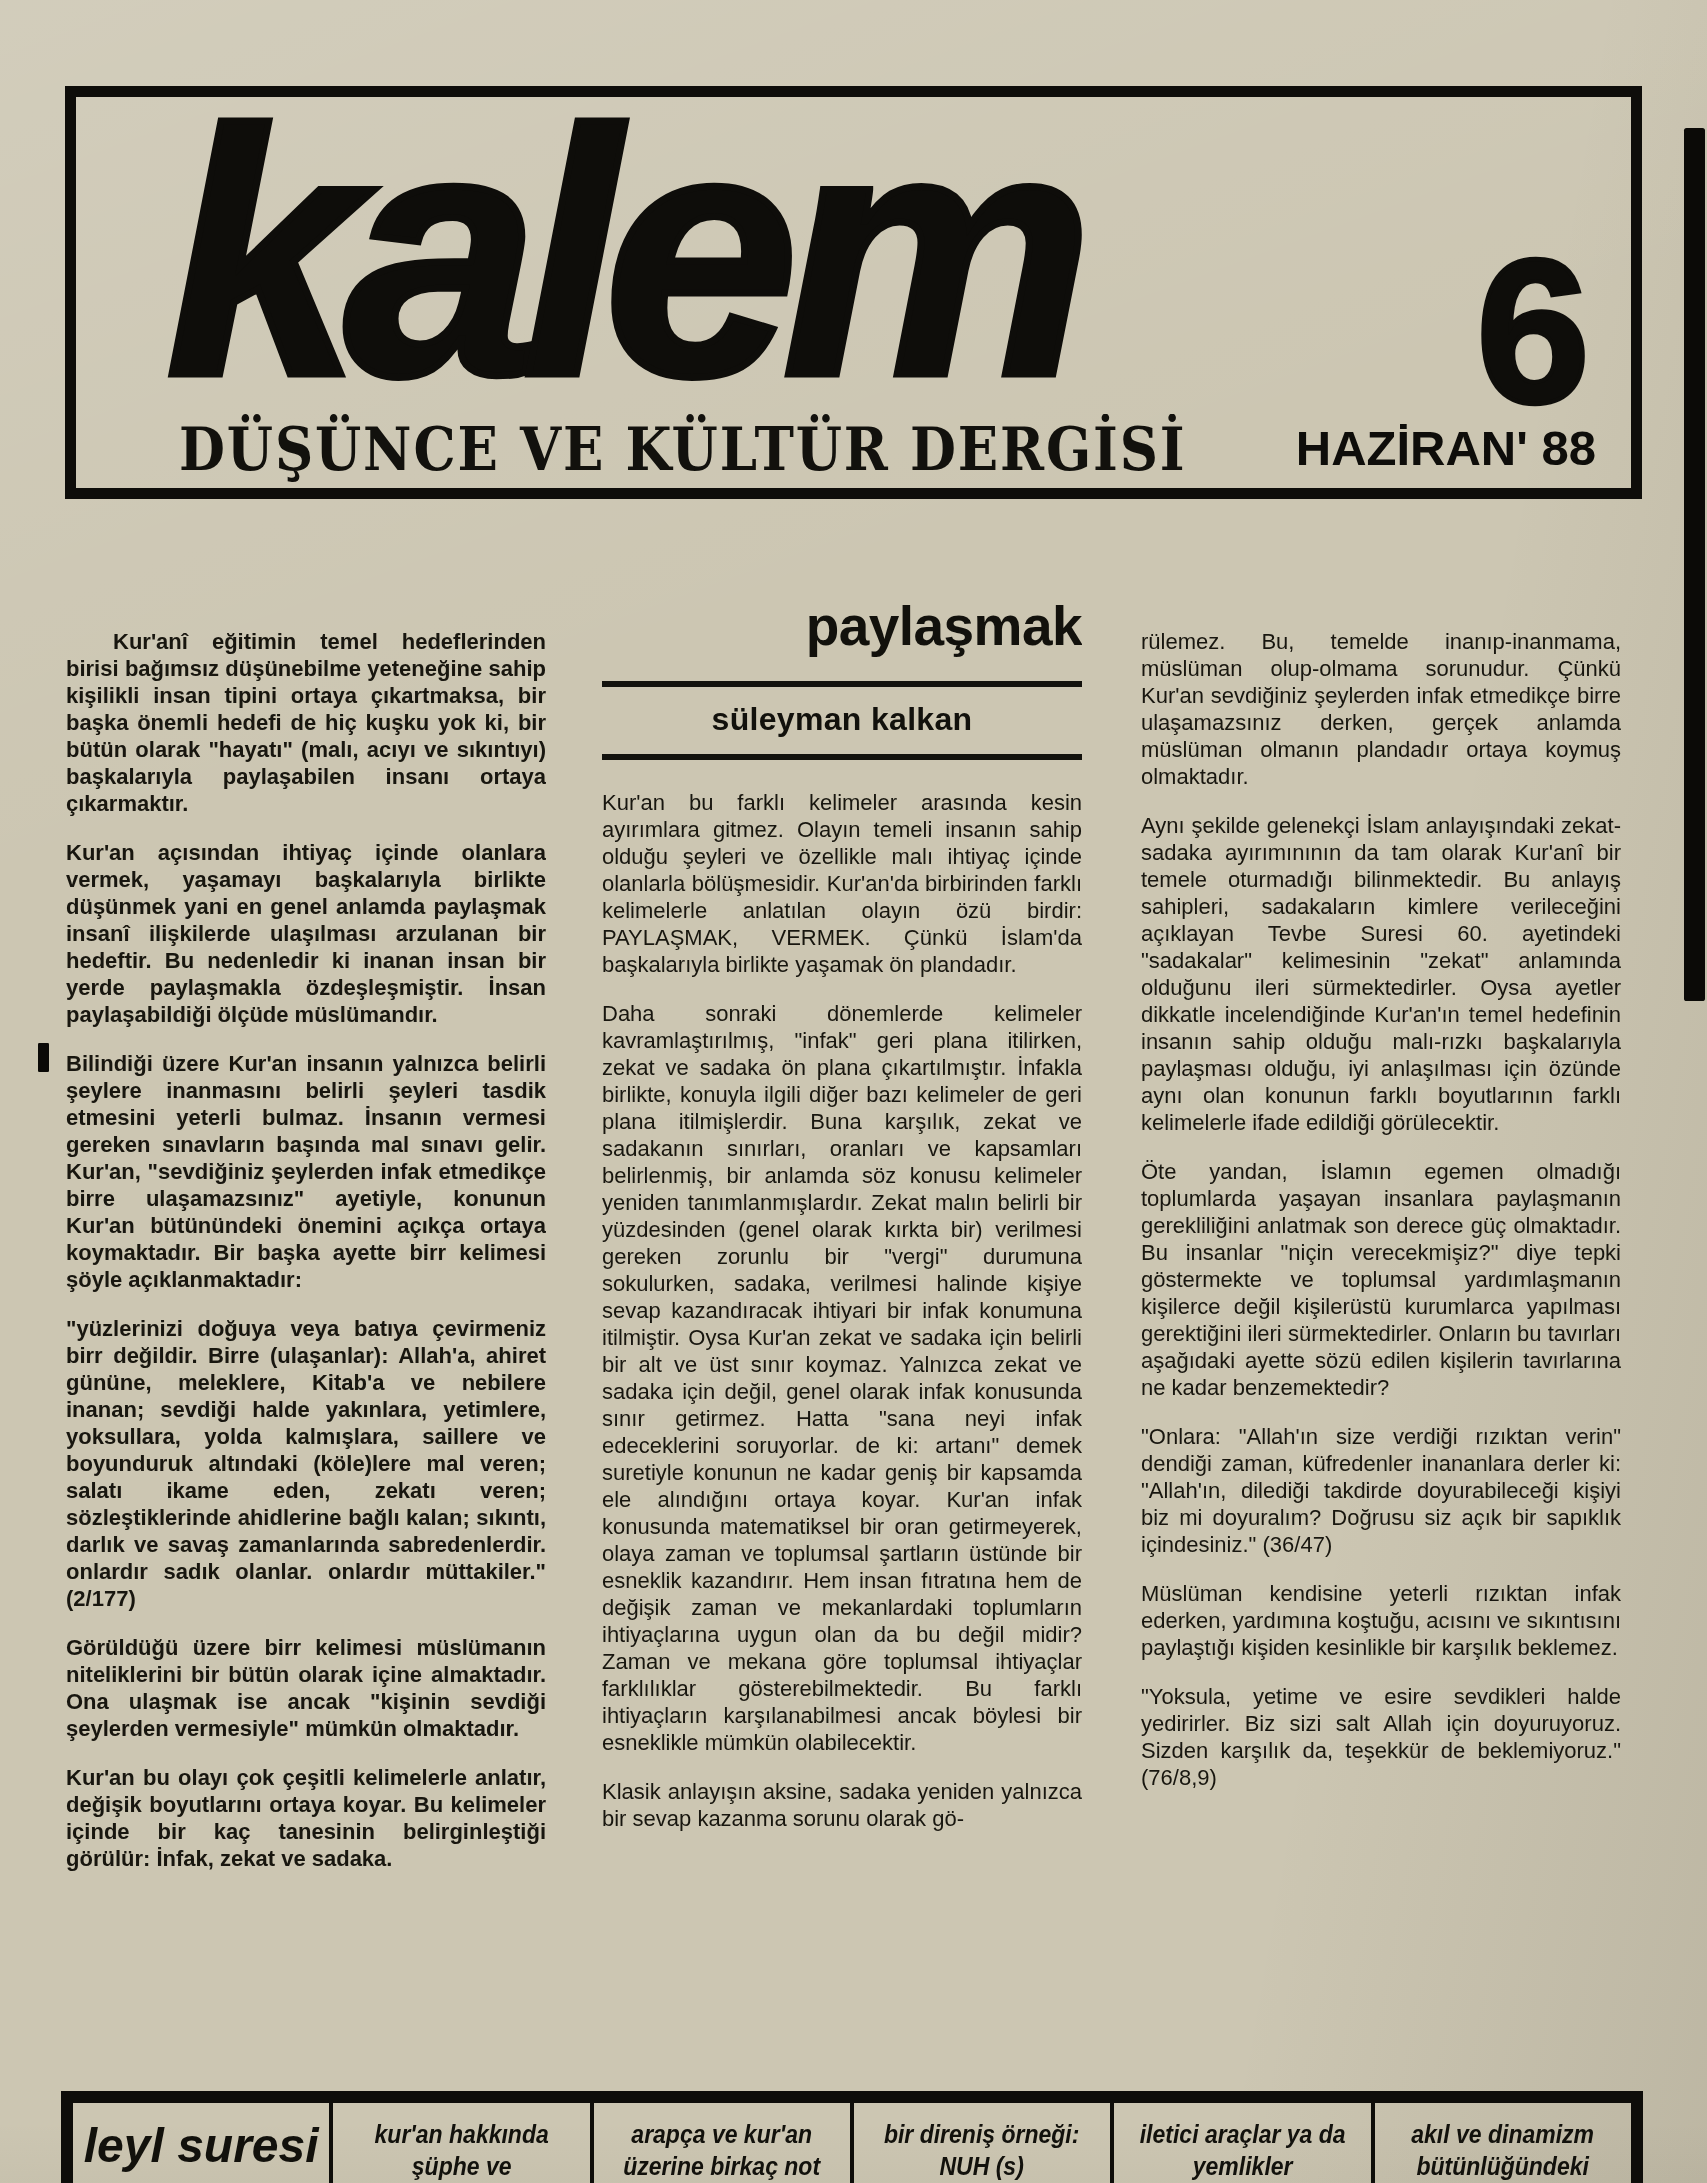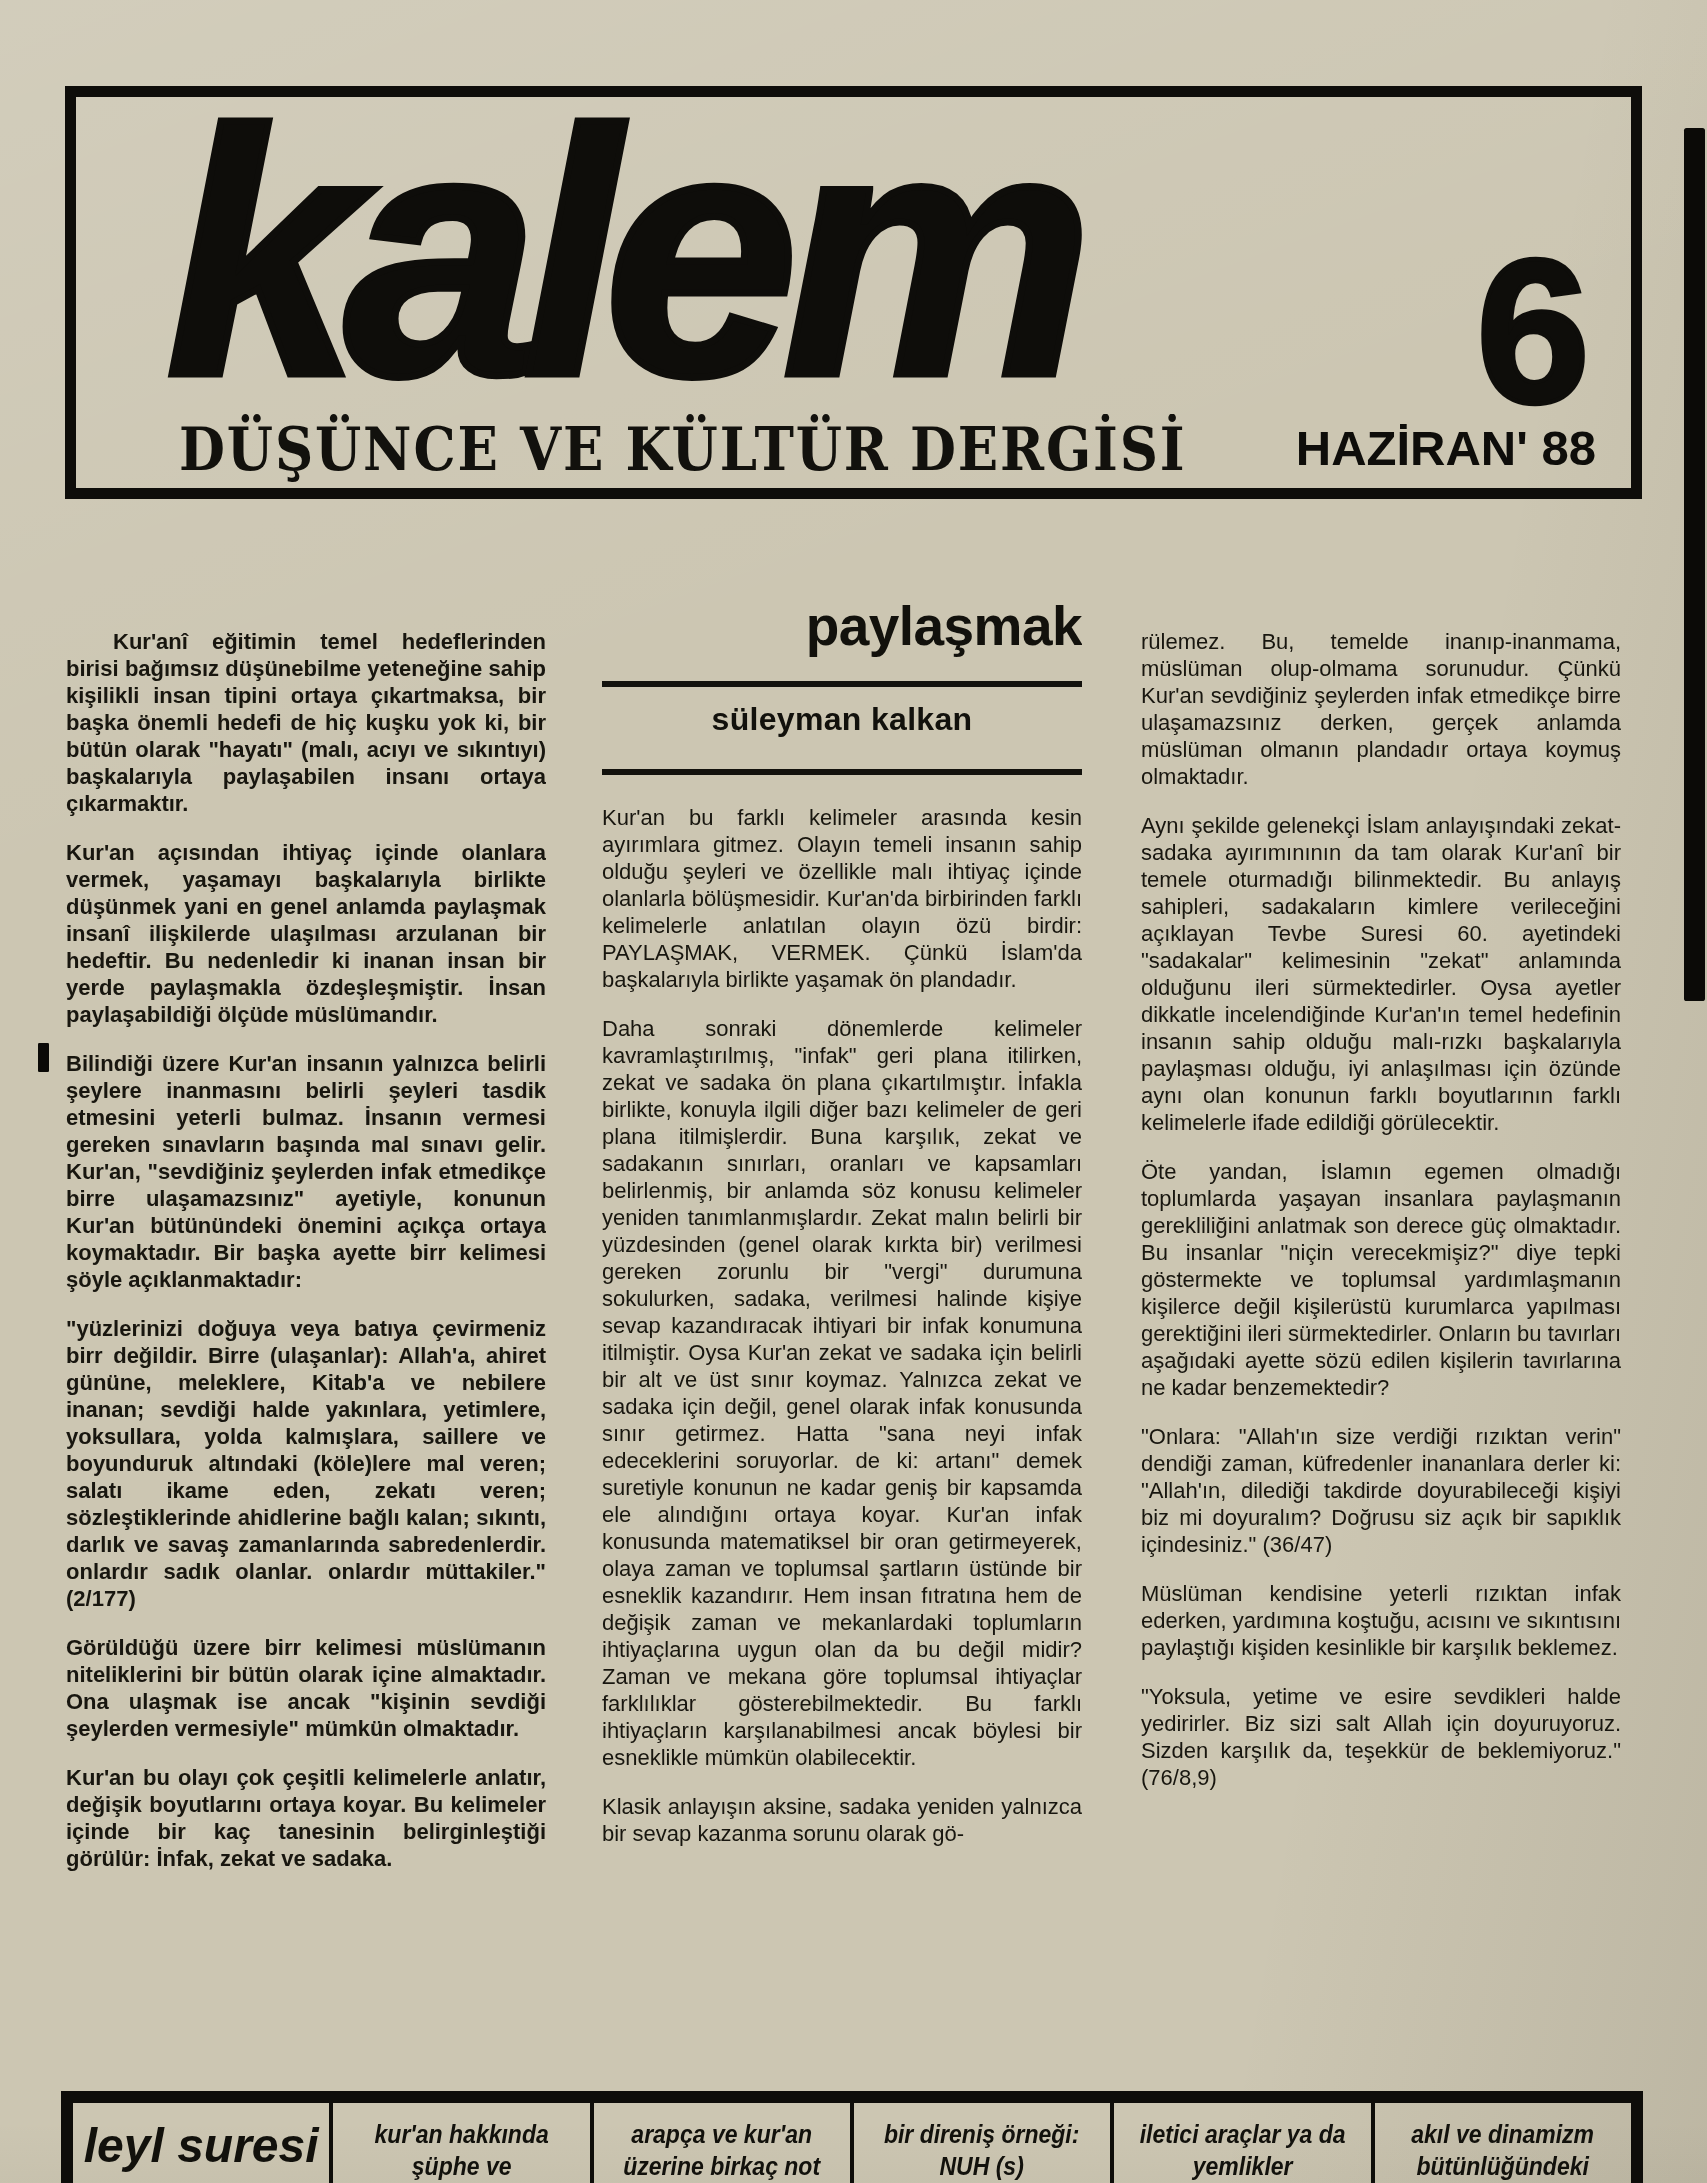--- a/index.html
+++ b/index.html
@@ -62,21 +62,21 @@
   .col-mid{left:602px;top:596px;height:1478px;}
   .col-right{left:1141px;top:628px;height:1445px;}
 
   .article-title{
     font-size:55px;line-height:1.1;font-weight:bold;
     text-align:right;margin:0 0 24.5px 0;letter-spacing:-0.01em;color:#12110c;
   }
   .rule{height:6.1px;background:#13120d;border:none;margin:0;}
   .author-name{
     text-align:center;font-size:32px;font-weight:bold;
-    padding:19px 0 36px 0;letter-spacing:0.01em;color:#12110c;
+    padding:19px 0 21px 0;letter-spacing:0.01em;color:#12110c;
   }
   .title-block{margin-bottom:29px;}
 
   
   .contents-strip{
     position:absolute;left:61px;top:2091px;width:1582px;height:271px;
     border:12.2px solid #0e0d0a;box-sizing:border-box;
     display:flex;align-items:stretch;
   }
   .cell{

